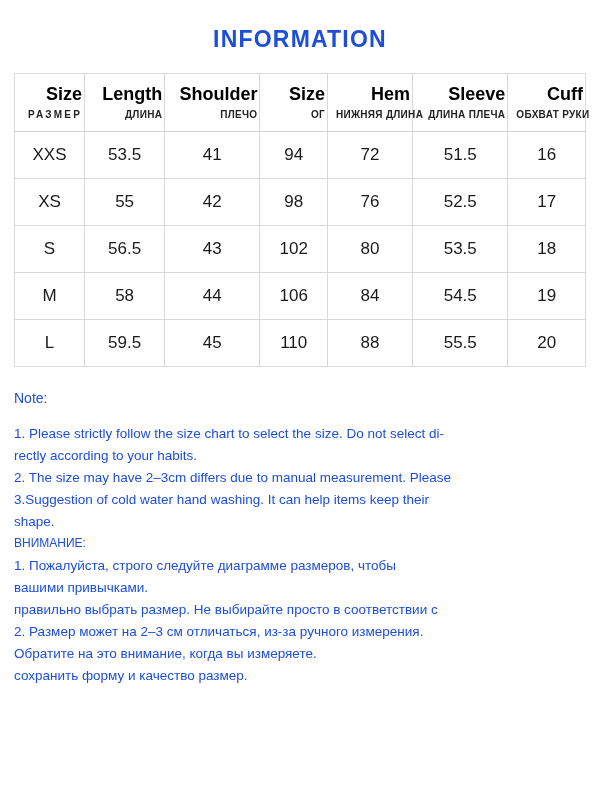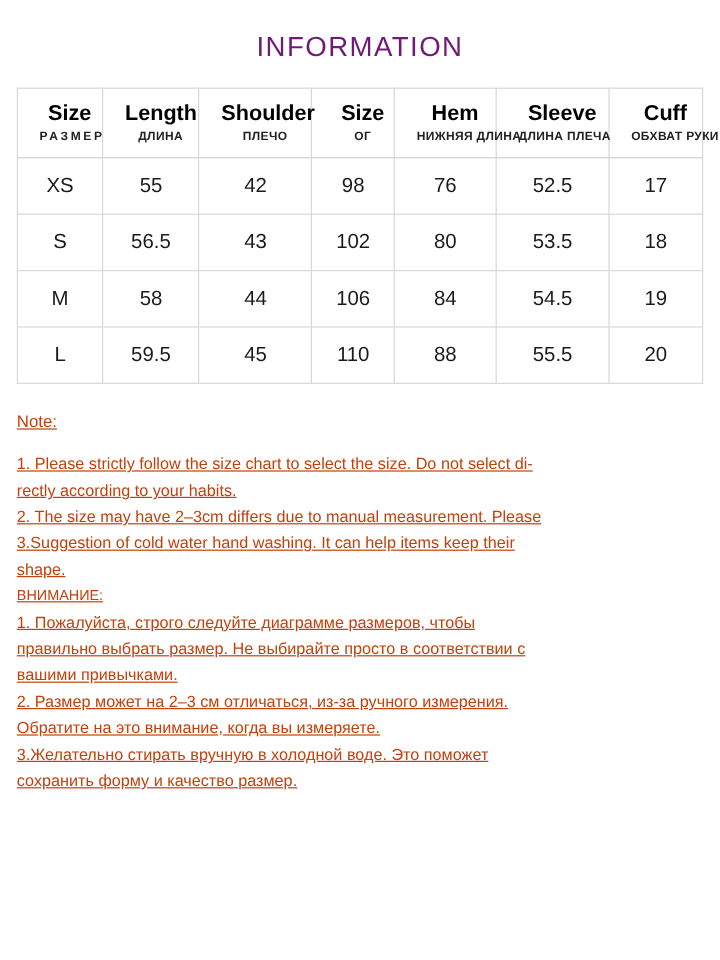--- a/index.html
+++ b/index.html
@@ -17,39 +17,40 @@
   .page {
     width: 600px;
     height: 800px;
     position: relative;
     box-sizing: border-box;
     padding: 0 14px;
   }
   .title {
     text-align: center;
     font-size: 23px;
-    font-weight: normal;
+    font-weight: bold;
     letter-spacing: 1.2px;
     margin-top: 26px;
     margin-bottom: 20px;
-    color: #701a75;
+    color: #1d4ed8;
   }
   table.size-table {
     width: 100%;
     border-collapse: collapse;
     table-layout: fixed;
   }
   table.size-table th, table.size-table td {
     border: 1px solid #d8d8d8;
     text-align: center;
     vertical-align: middle;
   }
   table.size-table thead th {
-    padding: 9px 2px 11px 18px;
+    padding: 9px 2px 11px 8px;
     border-bottom: 1px solid #d0d0d0;
+    text-align: right;
   }
   .hdr-en {
     display: block;
     font-size: 18px;
     font-weight: bold;
     color: #000;
     line-height: 22px;
     white-space: nowrap;
   }
   .hdr-ru {
@@ -75,22 +76,21 @@
   .col-shoulder { width: 17.0%; }
   .col-bust { width: 11.5%; }
   .col-hem { width: 15.0%; }
   .col-sleeve { width: 17.0%; }
   .col-cuff { width: 13.5%; }
 
   .notes {
     margin-top: 22px;
     font-size: 13.5px;
     line-height: 19px;
-    color: #c2410c;
-    text-decoration: underline;
+    color: #1d4ed8;
   }
   .notes .heading {
     font-size: 14px;
     margin-bottom: 16px;
   }
   .notes p {
     margin: 0 0 3px 0;
   }
   .ru-heading {
     margin-top: 18px;
@@ -132,20 +132,29 @@
           <span class="hdr-en">Sleeve</span>
           <span class="hdr-ru">ДЛИНА ПЛЕЧА</span>
         </th>
         <th class="col-cuff">
           <span class="hdr-en">Cuff</span>
           <span class="hdr-ru">ОБХВАТ РУКИ</span>
         </th>
       </tr>
     </thead>
     <tbody>
+      <tr>
+        <td>XXS</td>
+        <td>53.5</td>
+        <td>41</td>
+        <td>94</td>
+        <td>72</td>
+        <td>51.5</td>
+        <td>16</td>
+      </tr>
       <tr>
         <td>XS</td>
         <td>55</td>
         <td>42</td>
         <td>98</td>
         <td>76</td>
         <td>52.5</td>
         <td>17</td>
       </tr>
       <tr>
@@ -181,21 +190,20 @@
   <div class="notes">
     <p class="heading">Note:</p>
     <p>1. Please strictly follow the size chart  to select the size. Do not select di-</p>
     <p>rectly according to your habits.</p>
     <p>2. The size may have 2–3cm differs due to manual measurement. Please</p>
     <p>3.Suggestion of cold water hand washing. It can help items keep their</p>
     <p>shape.</p>
 
     <p class="ru-heading">ВНИМАНИЕ:</p>
     <p>1. Пожалуйста, строго следуйте диаграмме размеров, чтобы</p>
+    <p>вашими привычками.</p>
     <p>правильно выбрать размер. Не выбирайте просто в соответствии с</p>
-    <p>вашими привычками.</p>
     <p>2. Размер может на 2–3 см отличаться, из-за ручного измерения.</p>
     <p>Обратите на это внимание, когда вы измеряете.</p>
-    <p>3.Желательно стирать вручную в холодной воде. Это поможет</p>
     <p>сохранить форму и качество размер.</p>
   </div>
 
 </div>
 
 </body></html>

